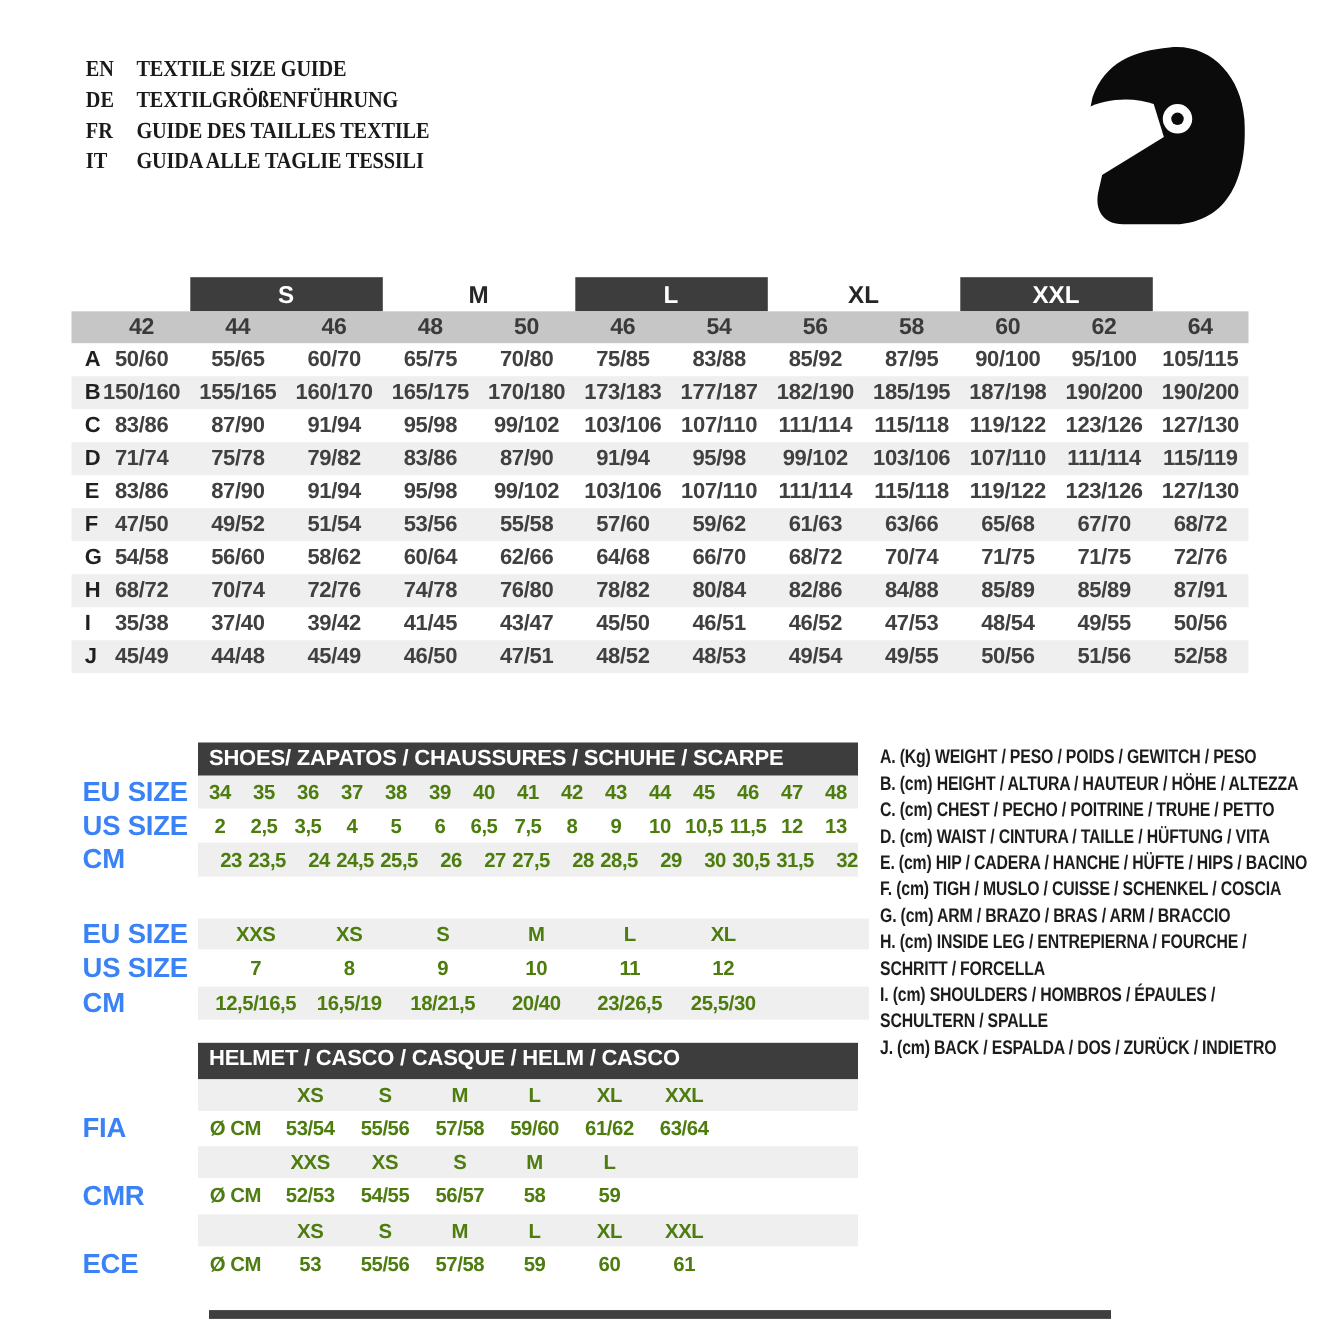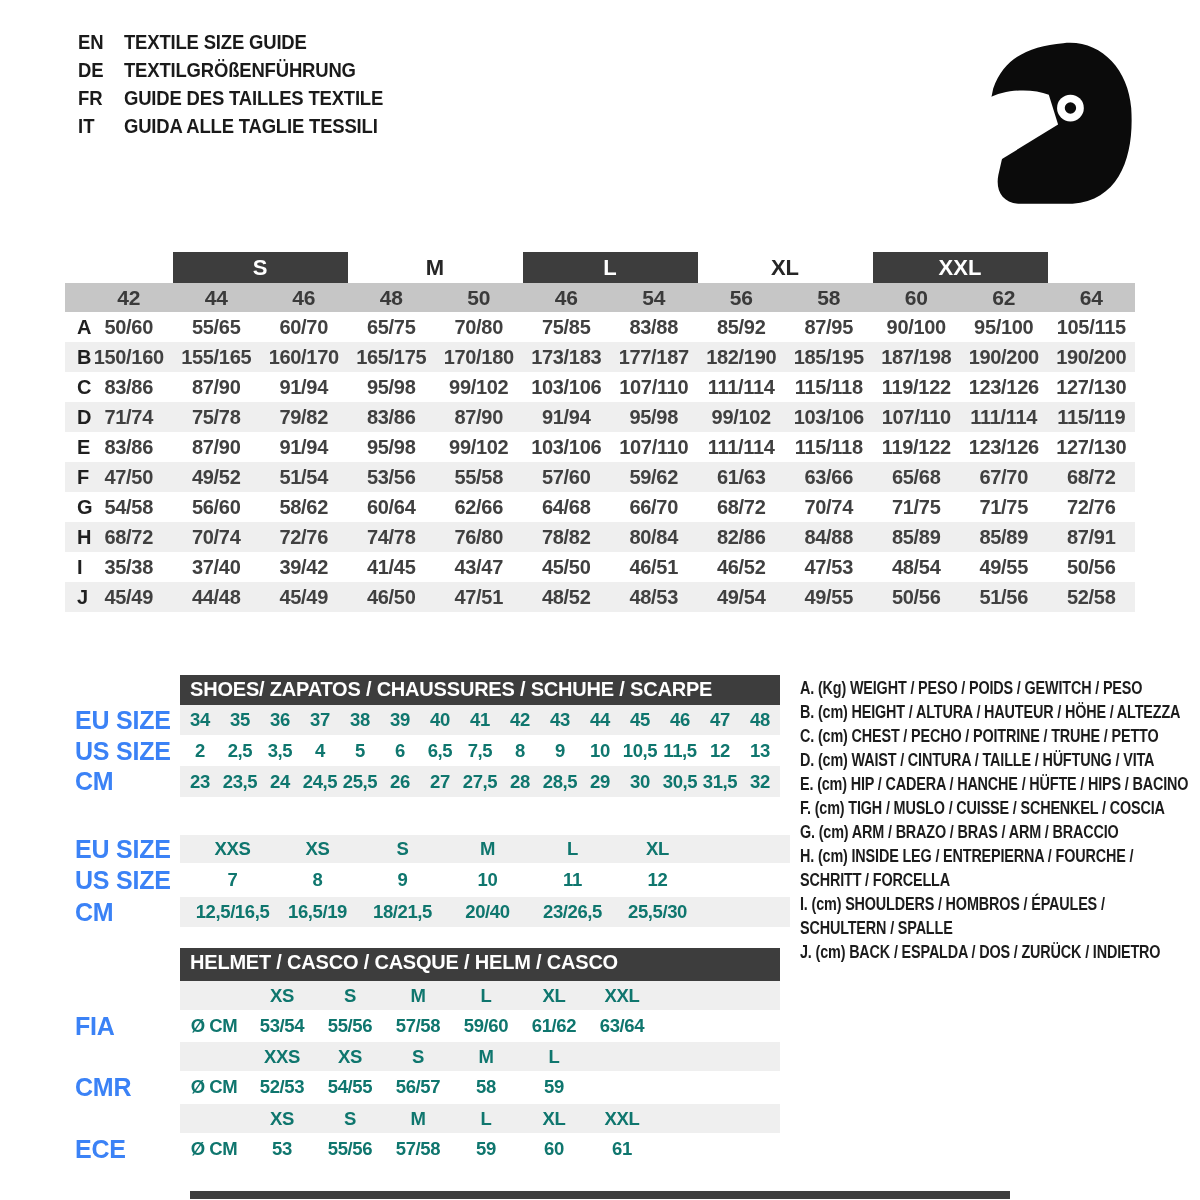--- a/index.html
+++ b/index.html
@@ -2,21 +2,21 @@
 <html><head>
 <meta charset="utf-8">
 <style>
   html,body { margin:0; padding:0; background:#fff; }
   .page {
     position:relative; width:1200px; height:1200px; background:#fff; overflow:hidden;
     font-family:"Liberation Sans", sans-serif; font-weight:700; color:#3c3c3c;
   }
 
   
-  #langs { position:absolute; left:78px; top:28px; }
+  #langs { position:absolute; left:78px; top:48px;font-family:Liberation Serif, serif; }
   .lang-row { display:flex; height:28px; line-height:28px; font-size:21px; color:#1a1a1a; white-space:nowrap; }
   .lang-code { display:inline-block; width:46px; transform:scaleX(0.88); transform-origin:left center; }
   .lang-title { display:inline-block; transform:scaleX(0.88); transform-origin:left center; letter-spacing:-0.2px; }
 
   
   #helmet { position:absolute; left:975px; top:38px; }
 
   
   #groups { position:absolute; left:65px; top:252px; width:1070px; height:31px; }
   .group { position:absolute; top:0; height:31px; line-height:31px; text-align:center; font-size:22px; }
@@ -34,21 +34,21 @@
   .tletter { text-align:left; padding-left:12px; color:#1f1f1f; }
 
   
   .bar {
     position:absolute; left:180px; width:600px; height:44px; background:#3d3d3d; color:#fff;
     font-size:20px; line-height:28px; padding-left:10px; box-sizing:border-box; letter-spacing:-0.2px; white-space:nowrap;
   }
 
   
   .side-label { position:absolute; left:75px; font-size:25px; color:#3b82f6; letter-spacing:-0.2px; }
-  .mini-row { position:absolute; display:grid; text-align:center; font-size:18.5px; color:#0f766e; letter-spacing:-0.4px; }
+  .mini-row { position:absolute; display:grid; text-align:center; font-size:18.5px; color:#4d7c0f; letter-spacing:-0.4px; }
   .mini-row.gray { background:#efefef; }
   .mini-cell { overflow:visible; white-space:nowrap; }
 
   
   #legend { position:absolute; left:800px; top:676px; width:470px; }
   .legend-line {
     font-size:18px; line-height:24px; color:#1c1c1c; white-space:nowrap;
     transform:scaleX(0.80); transform-origin:left top; letter-spacing:-0.2px;
   }
 
@@ -329,21 +329,21 @@
       <div class="mini-cell">7,5</div>
       <div class="mini-cell">8</div>
       <div class="mini-cell">9</div>
       <div class="mini-cell">10</div>
       <div class="mini-cell">10,5</div>
       <div class="mini-cell">11,5</div>
       <div class="mini-cell">12</div>
       <div class="mini-cell">13</div>
     </div>
     <div class="side-label" style="top: 766px; line-height: 31px;">CM</div>
-    <div class="mini-row gray" style="top: 766px; height: 31px; left: 180px; width: 600px; line-height: 31px; grid-template-columns: repeat(15, 40px); padding-left: 0px;">
+    <div class="mini-row gray" style="top: 766px; height: 31px; left: 180px; width: 600px; line-height: 31px; grid-template-columns: repeat(15, 40px); padding-left: 0px; text-align: right;">
       <div class="mini-cell">23</div>
       <div class="mini-cell">23,5</div>
       <div class="mini-cell">24</div>
       <div class="mini-cell">24,5</div>
       <div class="mini-cell">25,5</div>
       <div class="mini-cell">26</div>
       <div class="mini-cell">27</div>
       <div class="mini-cell">27,5</div>
       <div class="mini-cell">28</div>
       <div class="mini-cell">28,5</div>

